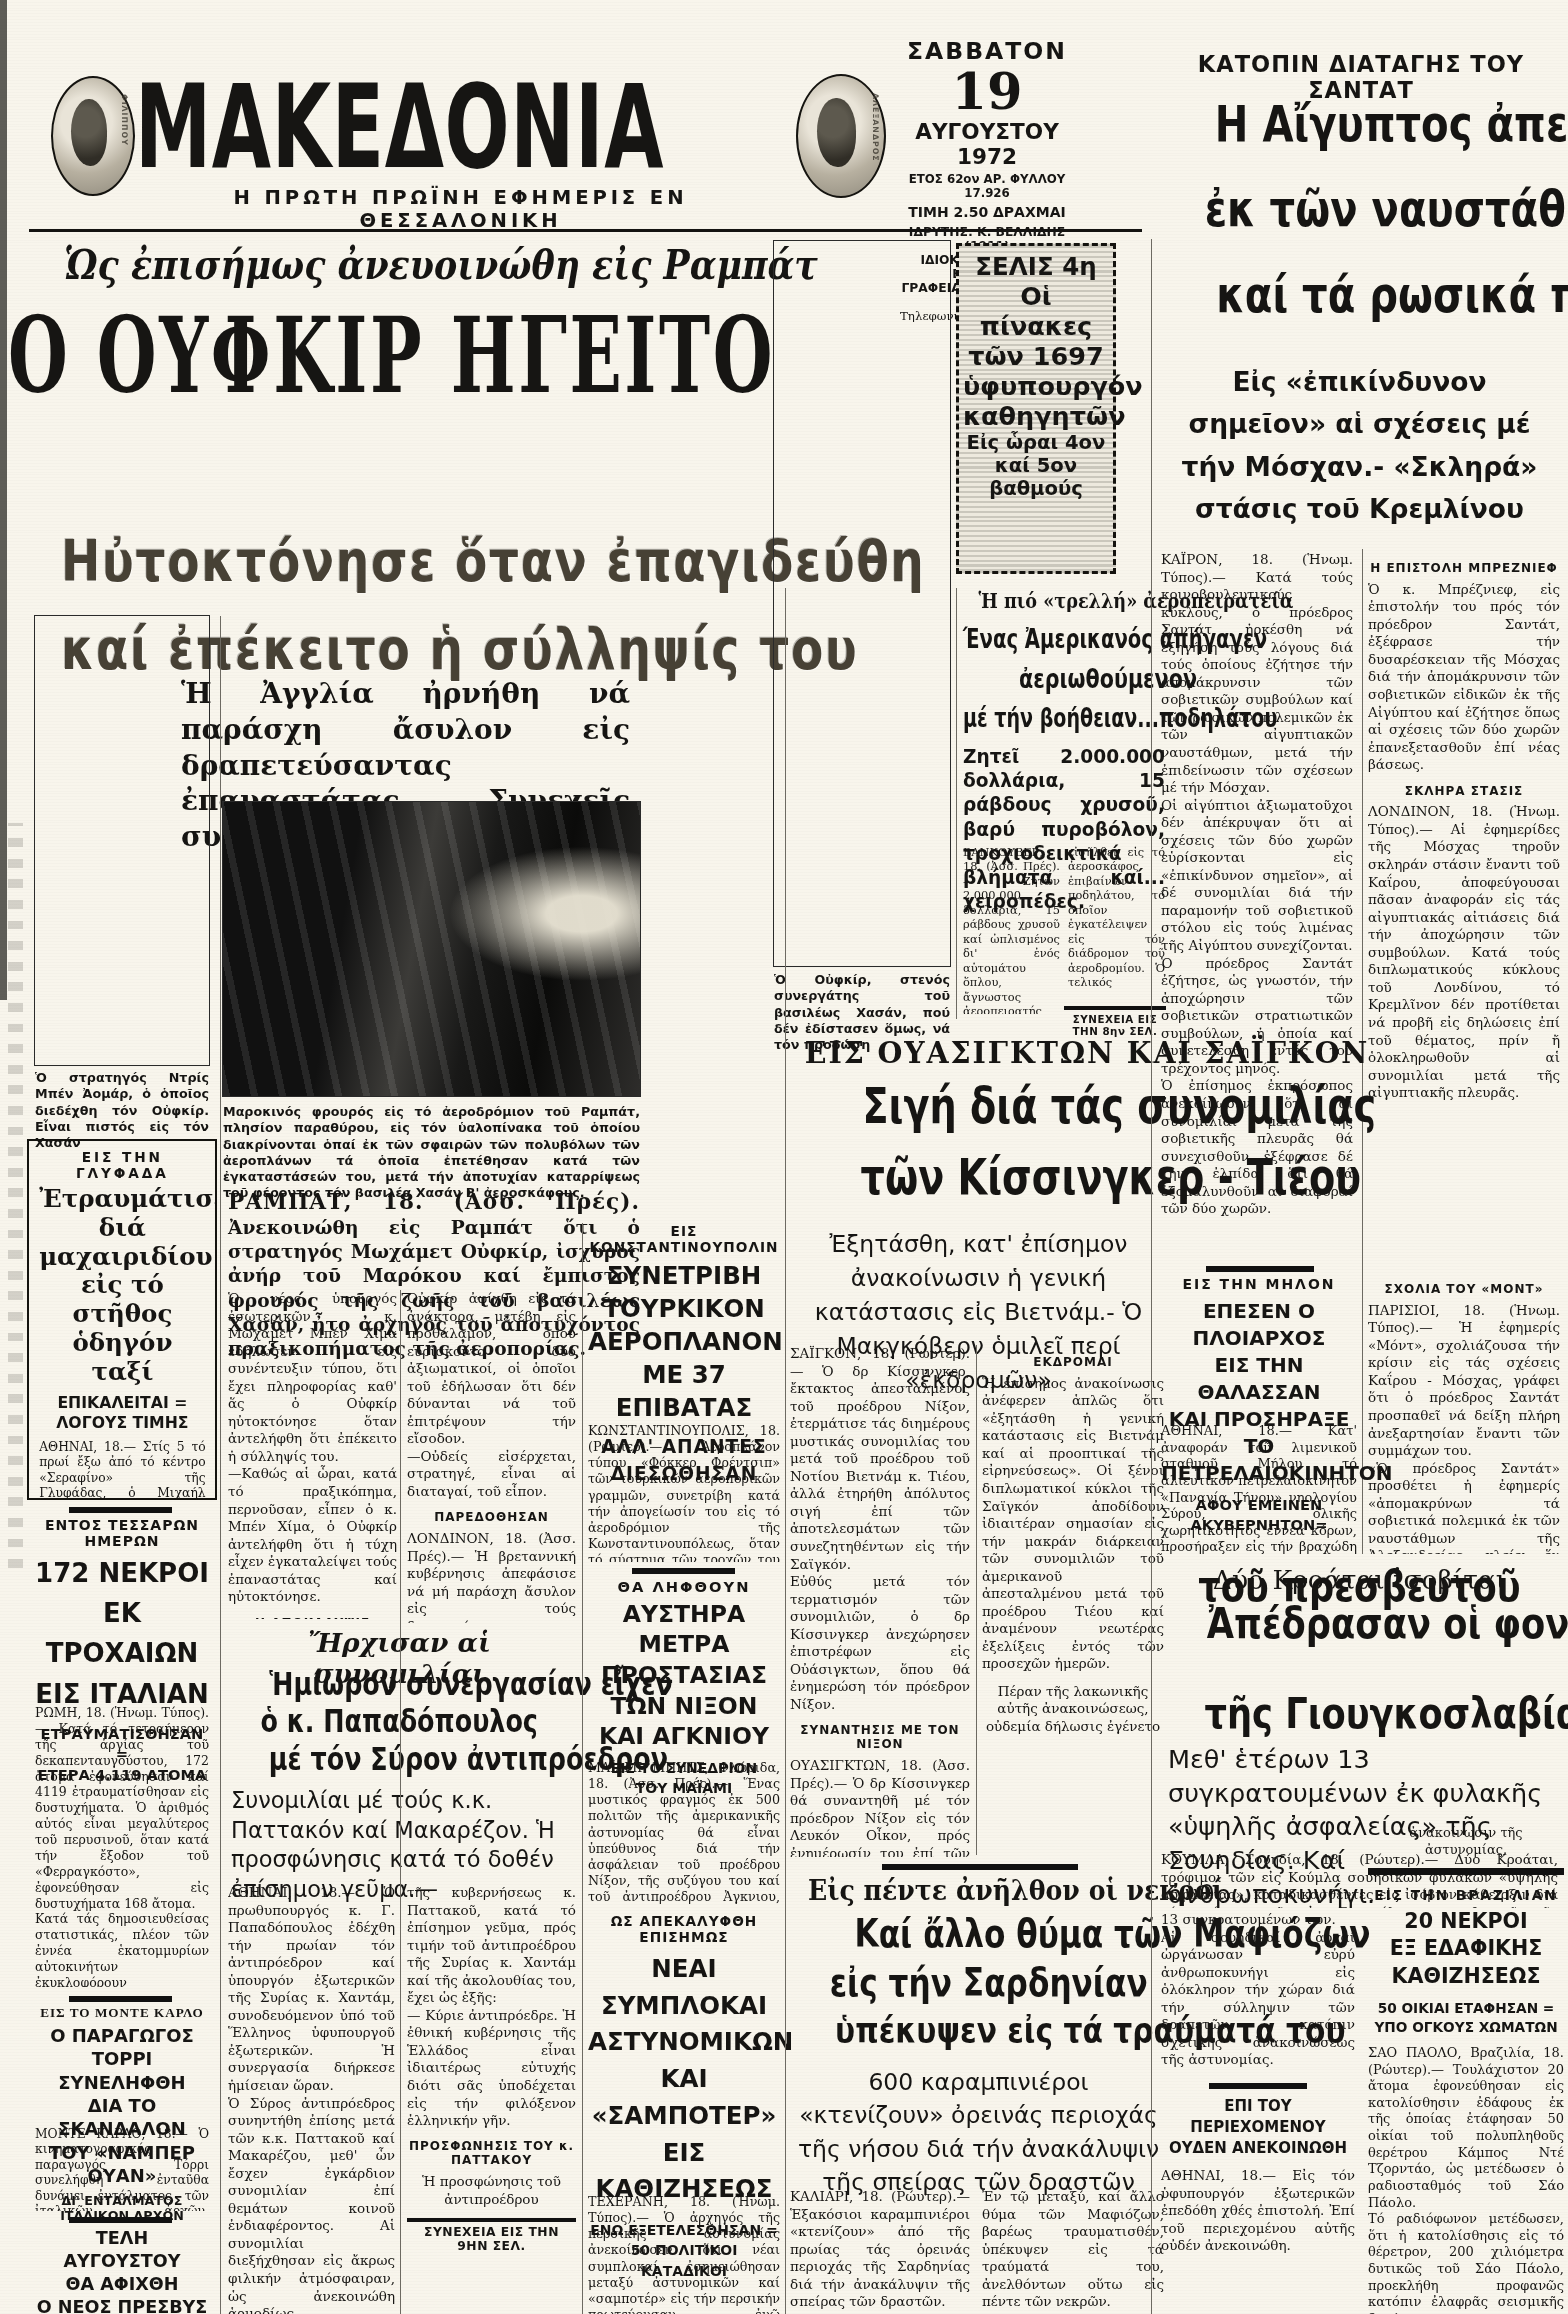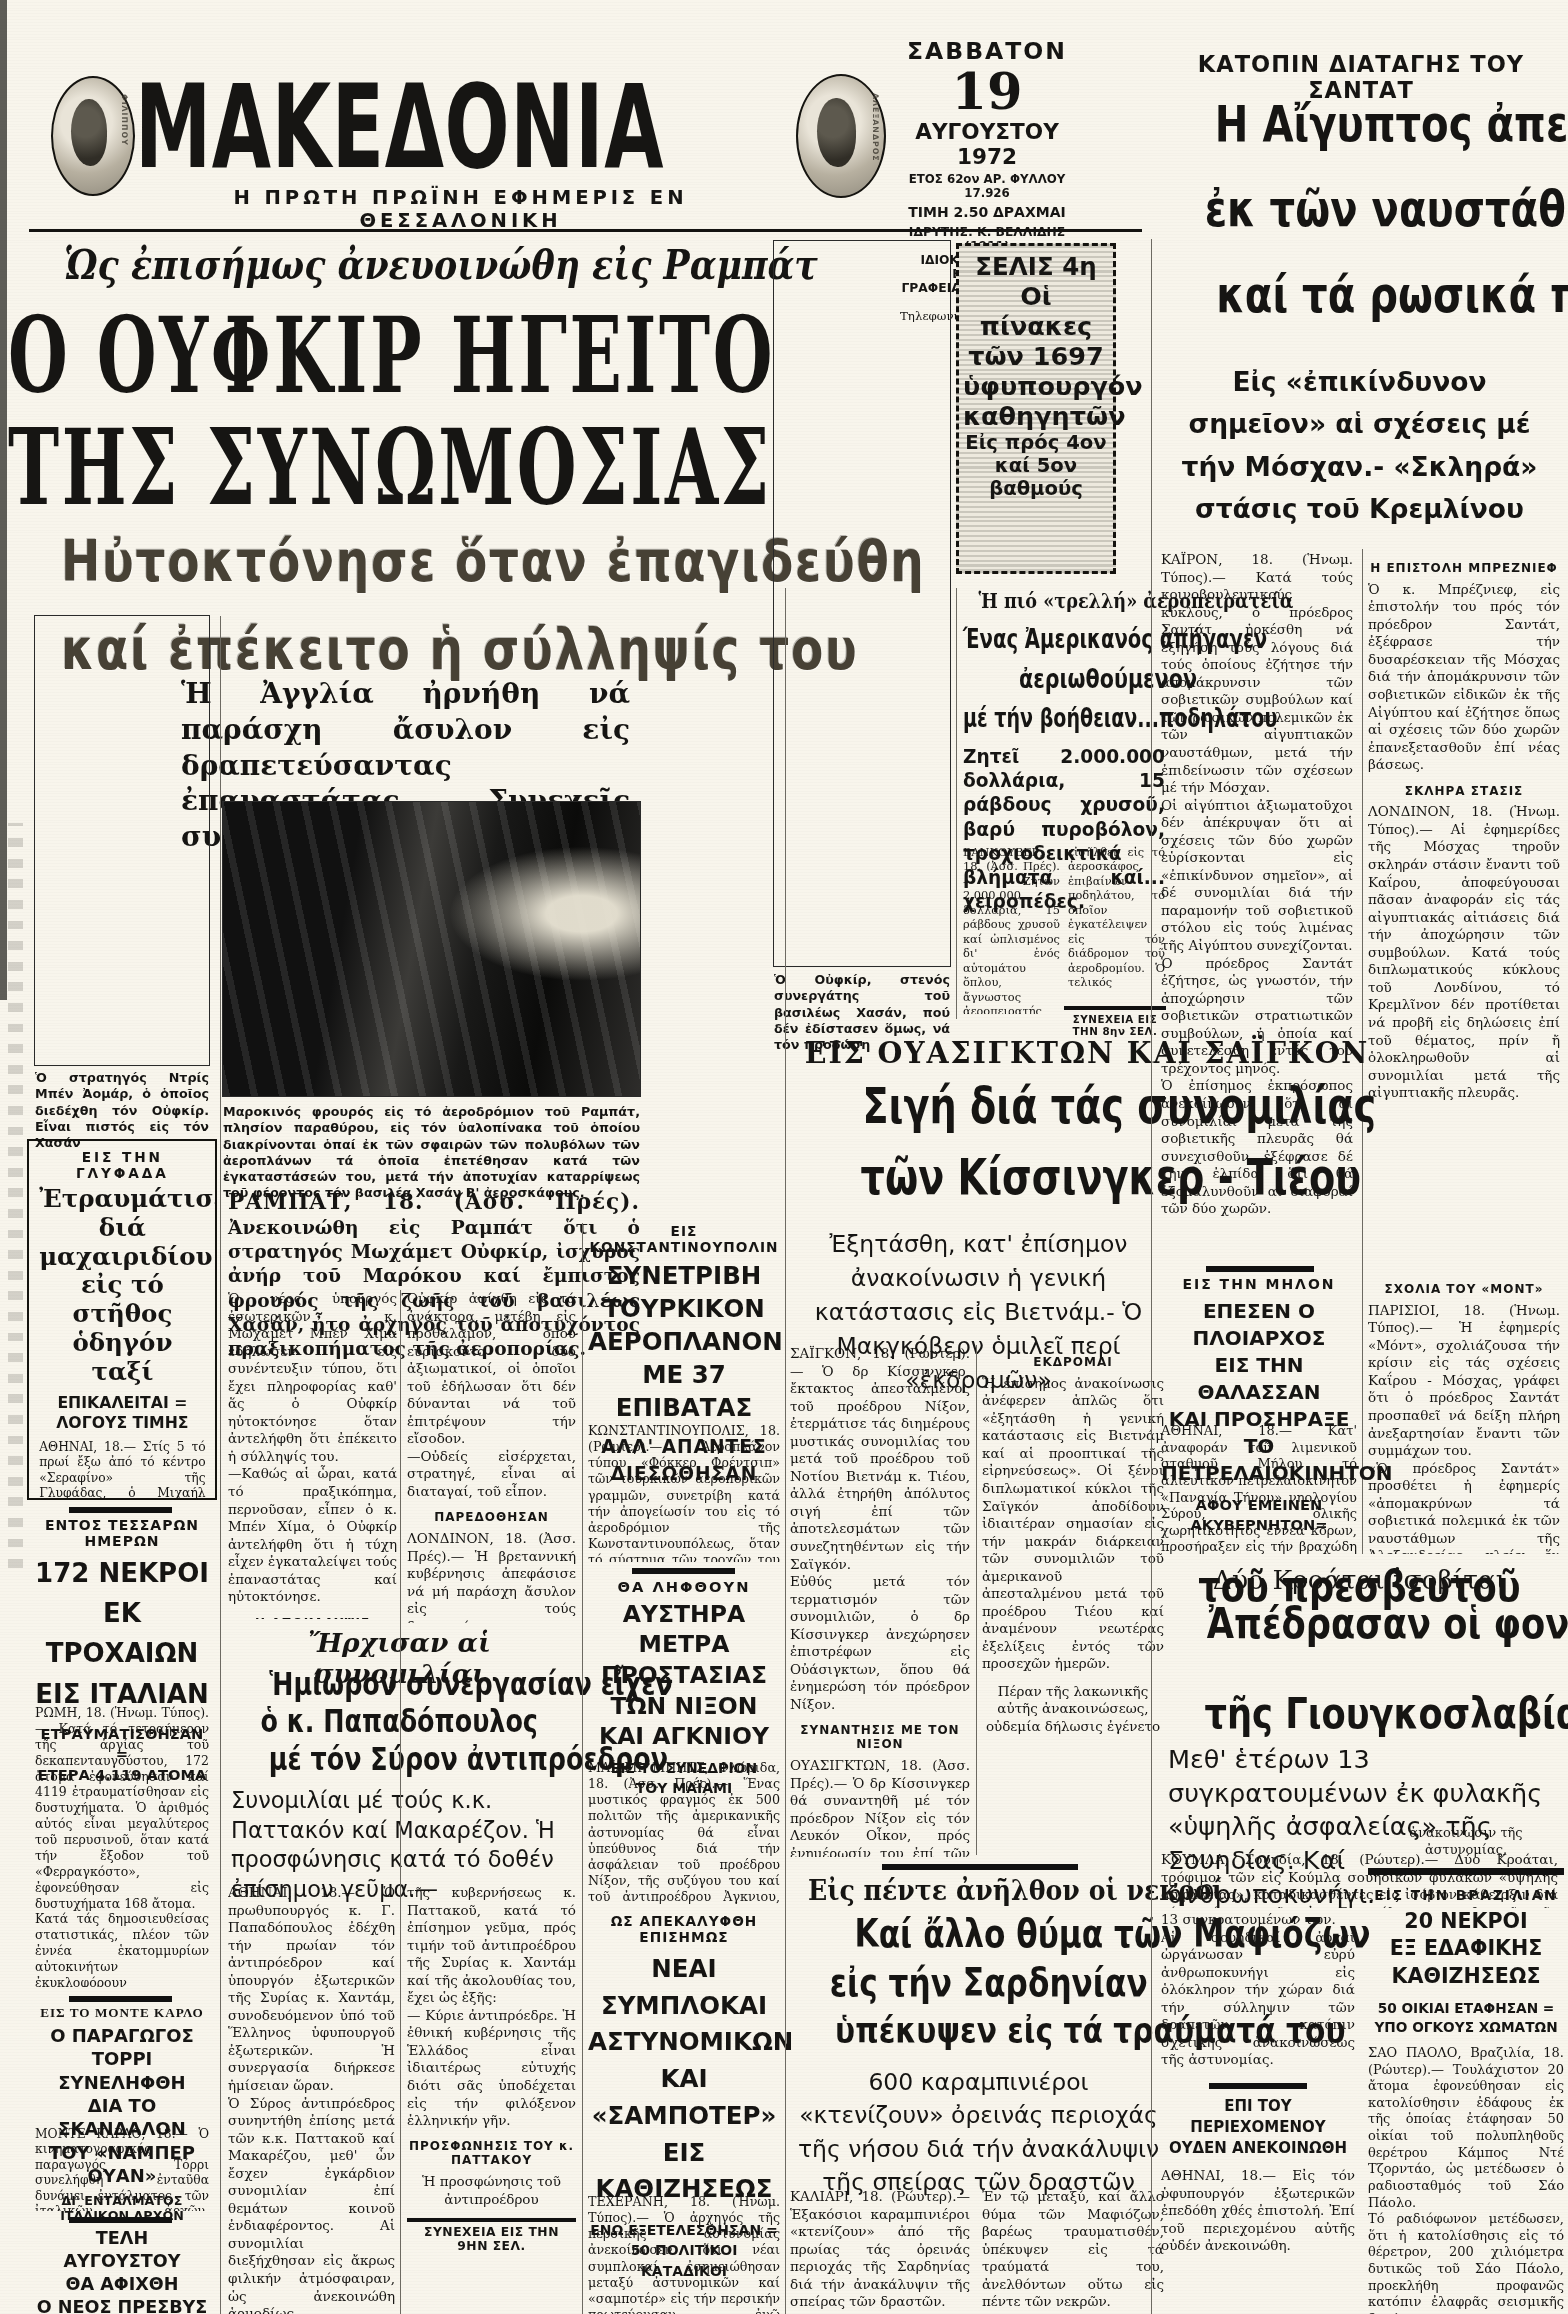--- a/index.html
+++ b/index.html
@@ -138,33 +138,32 @@
       <div>50 ΟΙΚΙΑΙ ΕΤΑΦΗΣΑΝ =</div>
         <div>ΥΠΟ ΟΓΚΟΥΣ ΧΩΜΑΤΩΝ</div>
     </div>
     <div class="j pre body-sm" style="margin-top:7.8px;">ΣΑΟ ΠΑΟΛΟ, Βραζιλία, 18. (Ρώυτερ).— Τουλάχιστον 20 ἄτομα ἐφονεύθησαν εἰς κατολίσθησιν ἐδάφους ἐκ τῆς ὁποίας ἐτάφησαν 50 οἰκίαι τοῦ πολυπληθοῦς θερέτρου Κάμπος Ντέ Τζορντάο, ὡς μετέδωσεν ὁ ραδιοσταθμός τοῦ Σάο Πάολο.
 Τό ραδιόφωνον μετέδωσεν, ὅτι ἡ κατολίσθησις εἰς τό θέρετρον, 200 χιλιόμετρα δυτικῶς τοῦ Σάο Πάολο, προεκλήθη προφανῶς κατόπιν ἐλαφρᾶς σεισμικῆς δονήσεως.</div>
 
   </div>
 
   <div class="abs nw serif b i" style="left:64px;top:241px;"><span style="display:inline-block;transform:scaleX(.85);transform-origin:left;font-size:41px;">Ὡς ἐπισήμως ἀνευοινώθη εἰς Ραμπάτ</span></div>
   <div class="abs nw" style="left:7.8px;top:294px;"><span class="serif b" style="display:inline-block;transform:scaleX(.66);transform-origin:left;font-size:104px;letter-spacing:3.9px;">Ο ΟΥΦΚΙΡ ΗΓΕΙΤΟ</span></div>
-  <div class="abs nw" style="left:7.8px;top:406px;"><span class="serif b" style="display:inline-block;transform:scaleX(.66);transform-origin:left;font-size:104px;letter-spacing:3.9px;">ΤΗΣ ΣΥΝΩΜΟΣΙΑΣ</span></div>
   <div class="abs nw scriptline" style="left:61px;top:529px;"><span style="display:inline-block;transform:scaleX(.84);transform-origin:left;font-size:56px;">Ηὐτοκτόνησε ὅταν ἐπαγιδεύθη</span></div>
   <div class="abs nw scriptline" style="left:61px;top:617px;"><span style="display:inline-block;transform:scaleX(.84);transform-origin:left;font-size:56px;">καί ἐπέκειτο ἡ σύλληψίς του</span></div>
   <div class="abs serif b j" style="left:181px;top:676px;width:449px;font-size:28px;line-height:1.28;">Ἡ Ἀγγλία ἠρνήθη νά παράσχη ἄσυλον εἰς δραπετεύσαντας ἐπαναστάτας. Συνεχεῖς συσκέψεις ὑπό τόν Χασάν</div>
 
   <div class="abs c" style="left:956px;top:243px;width:160px;height:331px;border:3.9px dashed #14130f;padding:5.9px 3.9px;box-sizing:border-box;
        background:repeating-linear-gradient(180deg,rgba(20,19,15,.16) 0 2px,transparent 2px 4.9px),#ede9de;display:flex;flex-direction:column;justify-content:flex-start;">
     <div class="sans b" style="font-size:24.5px;">ΣΕΛΙΣ 4η</div>
     <div class="sans b" style="font-size:25.5px;">Οἱ πίνακες</div>
     <div class="sans b" style="font-size:25.5px;">τῶν 1697</div>
     <div class="sans b" style="font-size:25.5px;">ὑφυπουργόν</div>
     <div class="sans b" style="font-size:25.5px;">καθηγητῶν</div>
-    <div class="sans b" style="font-size:19.6px;">Εἰς πρός 4ον</div>
+    <div class="sans b" style="font-size:19.6px;">Εἰς ὧραι 4ον</div>
     <div class="sans b" style="font-size:19.6px;">καί 5ον βαθμούς</div>
   </div>
 
   <div class="photo" style="left:774px;top:241px;width:176px;height:725px;
        background:radial-gradient(circle at 50% 14%,#cdc6b6 0 9%,transparent 10%),
                   radial-gradient(ellipse at 50% 11%,#33322e 0 14%,transparent 15%),
                   radial-gradient(ellipse at 50% 34%,#55524a 0 28%,transparent 30%),
                   linear-gradient(180deg,#8a867c 0%,#4c4a44 35%,#23221f 70%,#15514 100%),#2c2b27;"></div>
   <div class="abs caption" style="left:774px;top:972px;width:176px;">Ὁ Οὐφκίρ, στενός συνεργάτης τοῦ βασιλέως Χασάν, πού δέν ἐδίστασεν ὅμως, νά τόν προδώση</div>
 

